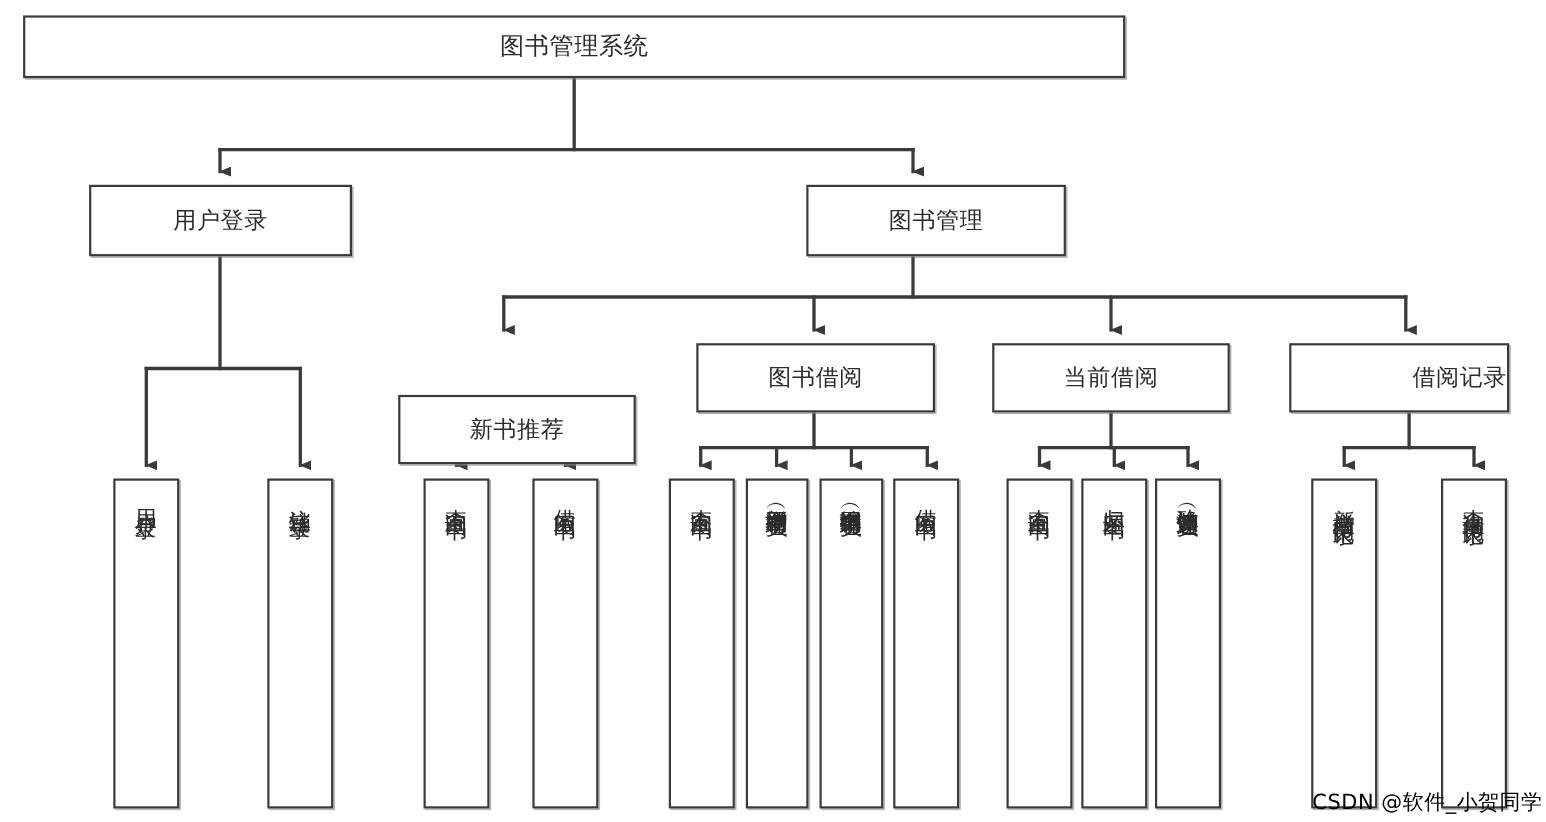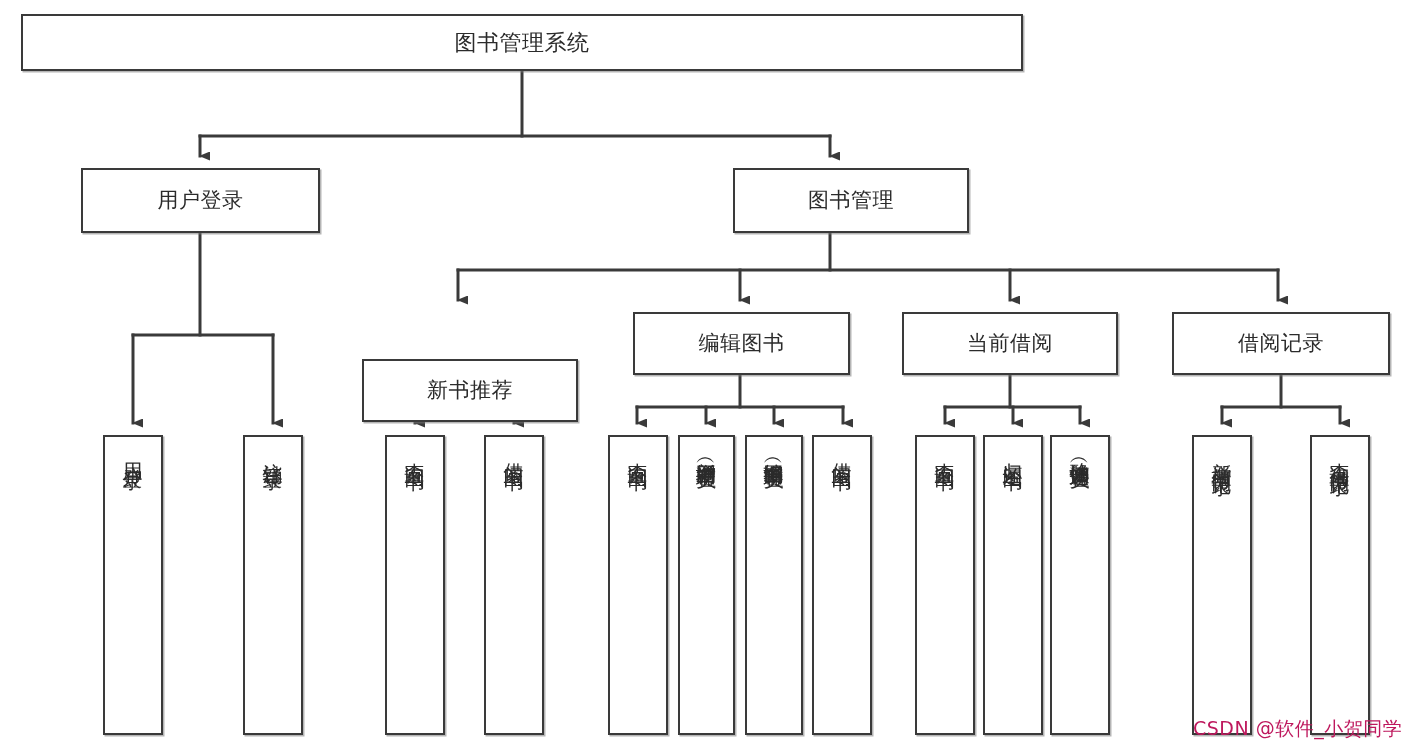--- a/index.html
+++ b/index.html
@@ -62,21 +62,21 @@
     line-height: 1;
     white-space: nowrap;
   }
   .node.vertical.long .label {
     font-size: 20px;
     letter-spacing: 1px;
   }
   .watermark {
     position: absolute;
     font-size: 19px;
-    color: #be185d;
+    color: #000000;
     z-index: 5;
     white-space: nowrap;
     letter-spacing: 0.5px;
   }
 </style>
 </head>
 <body>
 
 <div id="diagram-root">
 
@@ -139,26 +139,26 @@
     <span class="label">用户登录</span>
   </div>
   <div class="node horizontal" style="left:712px; top:168px; width:236px; height:65px;margin-left:21px;">
     <span class="label">图书管理</span>
   </div>
 
   <div class="node horizontal" style="left:362px; top:312px; width:216px; height:63px;margin-top:47px;">
     <span class="label">新书推荐</span>
   </div>
   <div class="node horizontal" style="left:633px; top:312px; width:217px; height:63px;">
-    <span class="label">编辑图书</span>
+    <span class="label">图书借阅</span>
   </div>
   <div class="node horizontal" style="left:902px; top:312px; width:216px; height:63px;align-items:center;">
     <span class="label">当前借阅</span>
   </div>
-  <div class="node horizontal" style="left:1172px; top:312px; width:218px; height:63px;">
+  <div class="node horizontal" style="left:1172px; top:312px; width:200px; height:63px;justify-content:flex-end;">
     <span class="label">借阅记录</span>
   </div>
 
   <div class="node vertical" style="left:103px; top:435px; width:60px; height:300px;">
     <span class="label">用户登录</span>
   </div>
   <div class="node vertical" style="left:243px; top:435px; width:60px; height:300px;">
     <span class="label">注销登录</span>
   </div>
   <div class="node vertical" style="left:385px; top:435px; width:60px; height:300px;">

